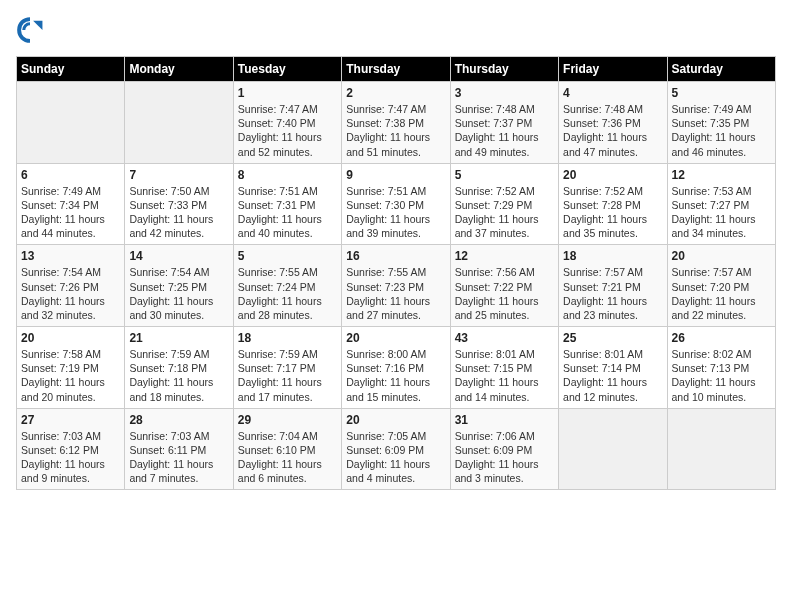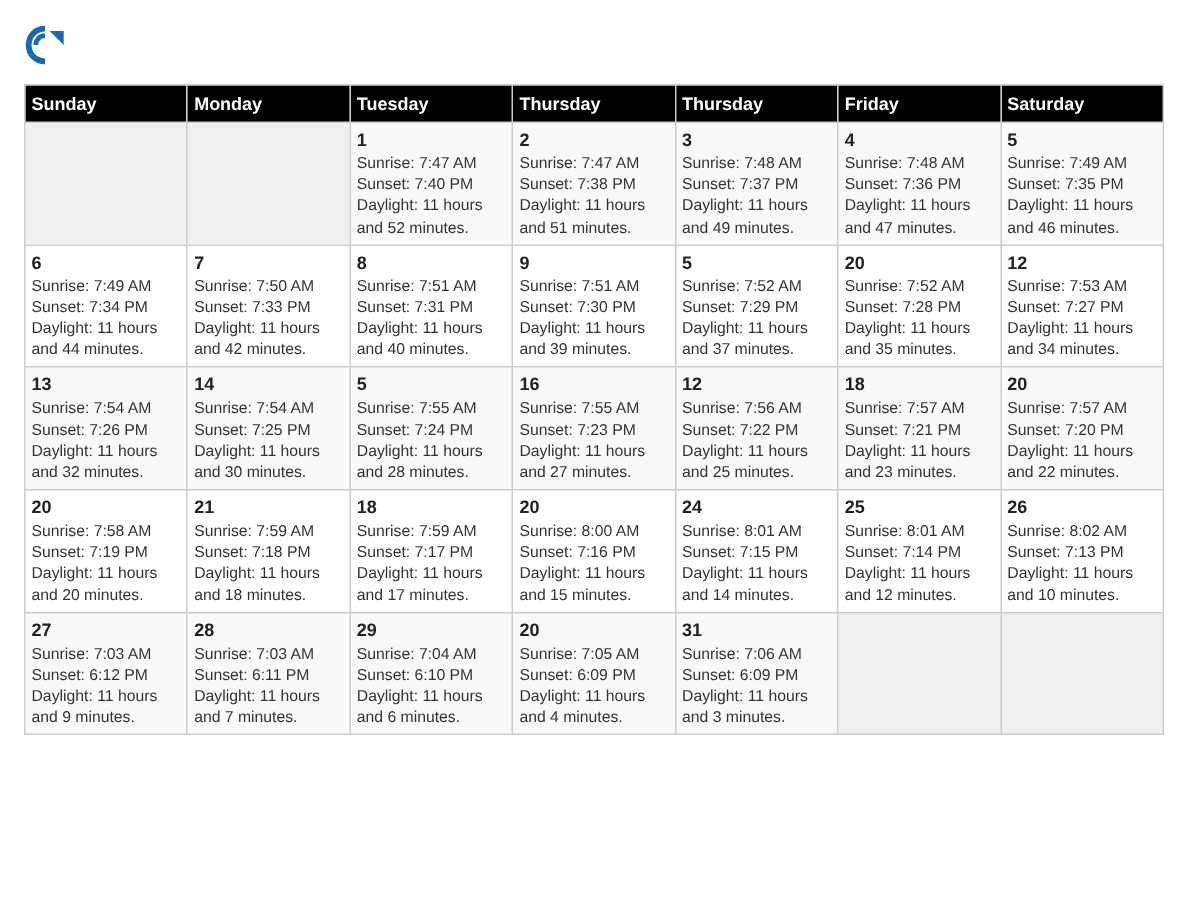--- a/index.html
+++ b/index.html
@@ -308,21 +308,21 @@
       </td>
         <td>
         <div class="day-num">20</div>
         <div class="day-info">
           Sunrise: 8:00 AM<br>
           Sunset: 7:16 PM<br>
           Daylight: 11 hours and 15 minutes.
         </div>
       </td>
         <td>
-        <div class="day-num">24</div>
+        <div class="day-num">43</div>
         <div class="day-info">
           Sunrise: 8:01 AM<br>
           Sunset: 7:15 PM<br>
           Daylight: 11 hours and 14 minutes.
         </div>
       </td>
         <td>
         <div class="day-num">25</div>
         <div class="day-info">
           Sunrise: 8:01 AM<br>

